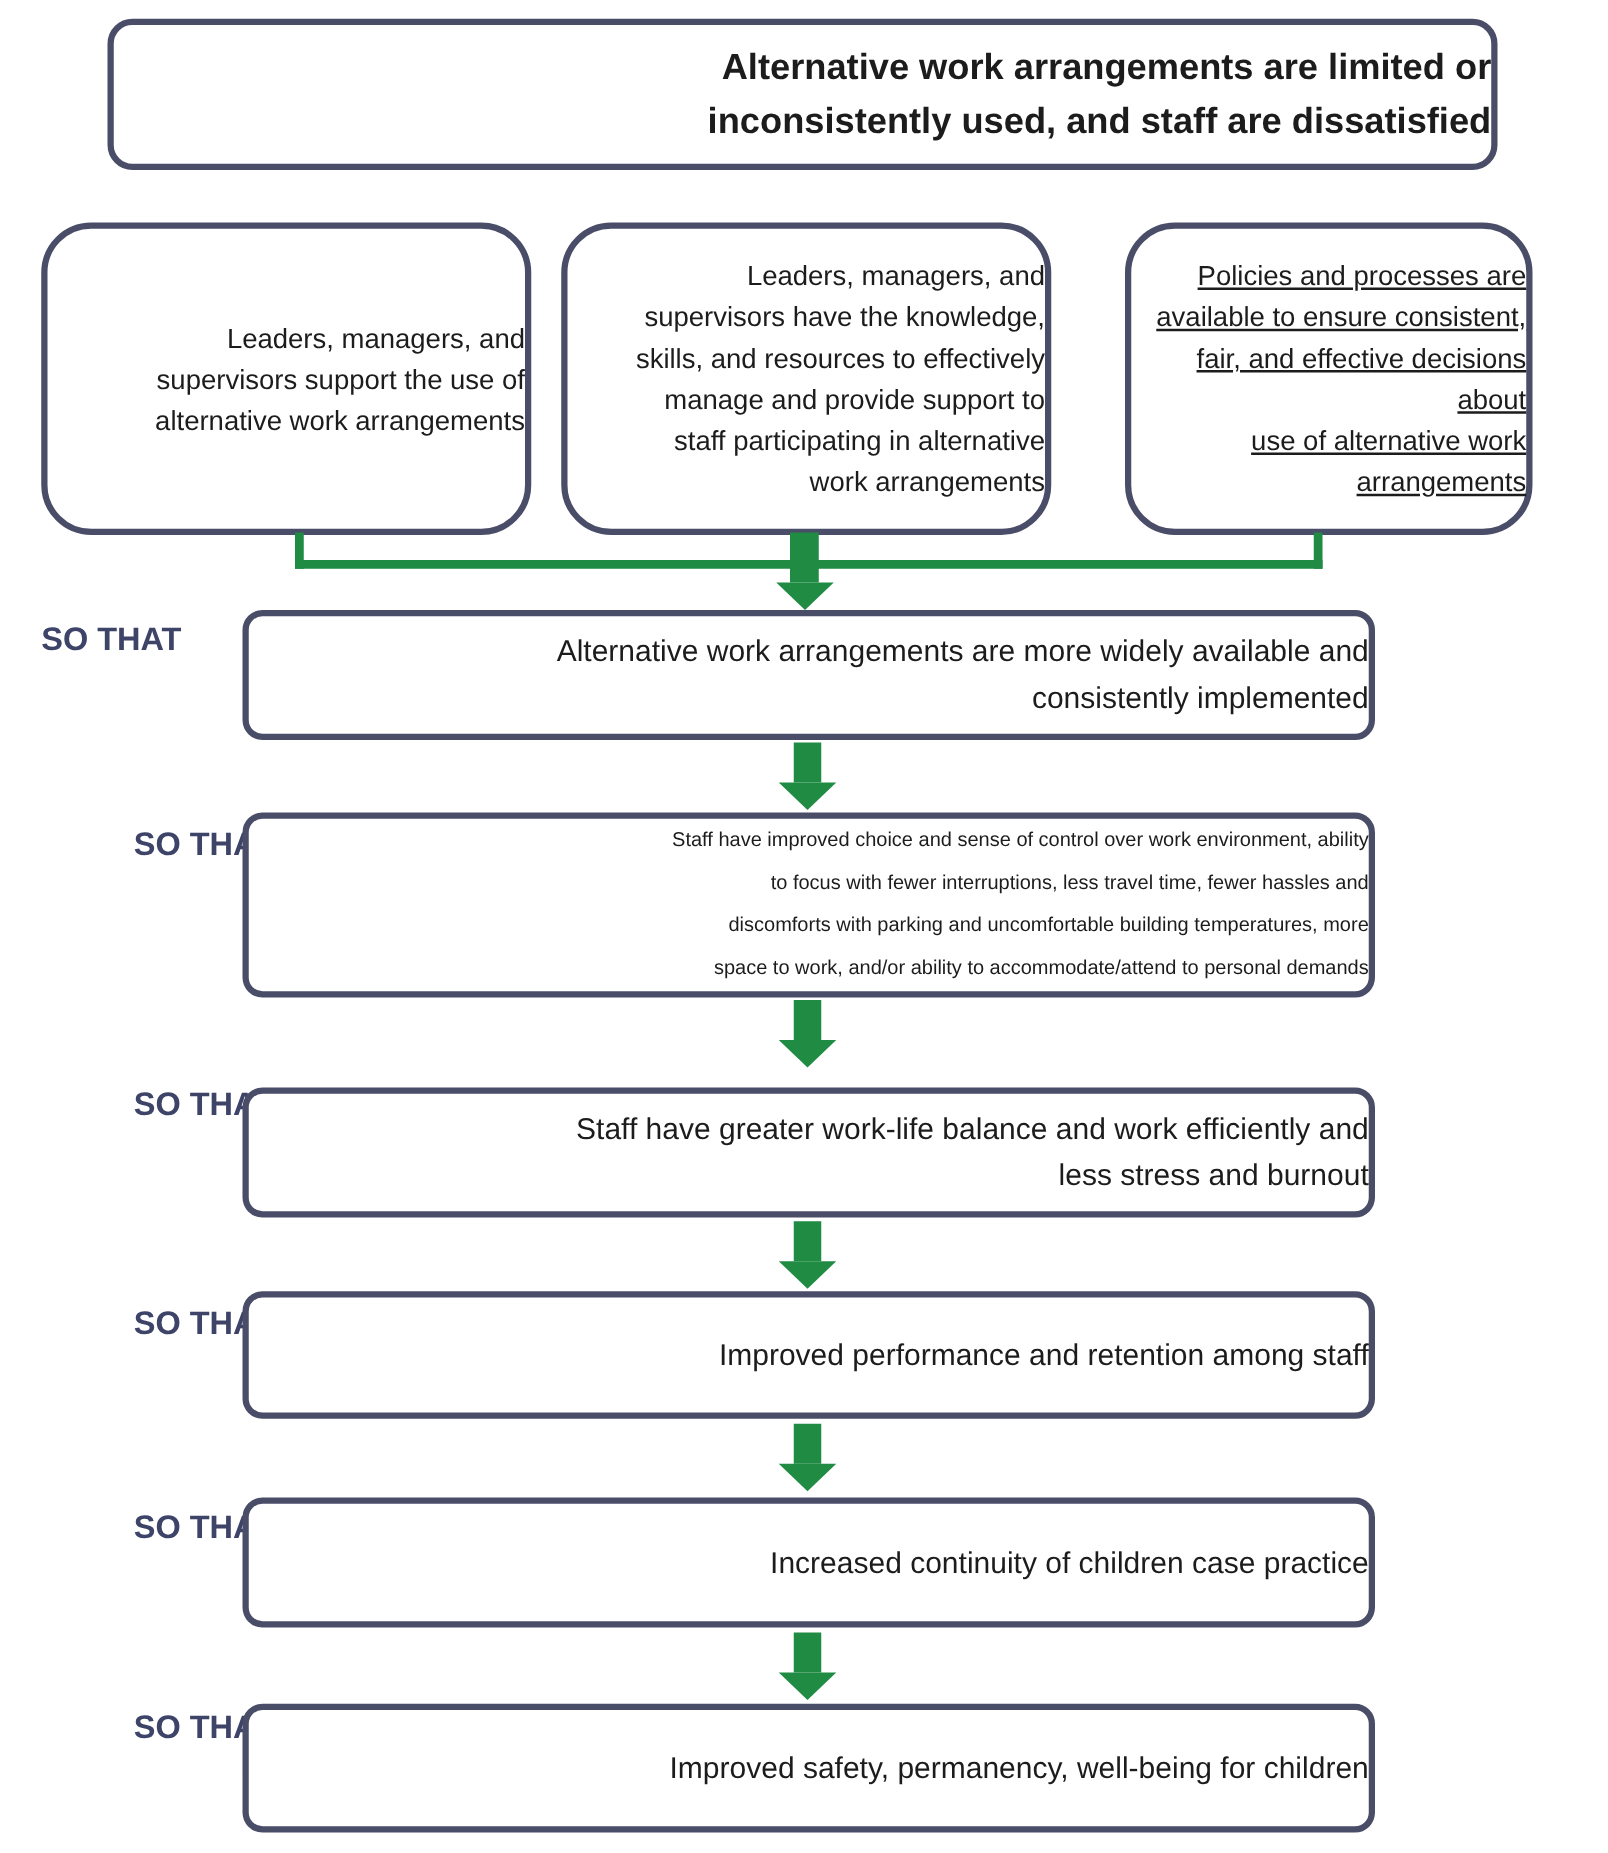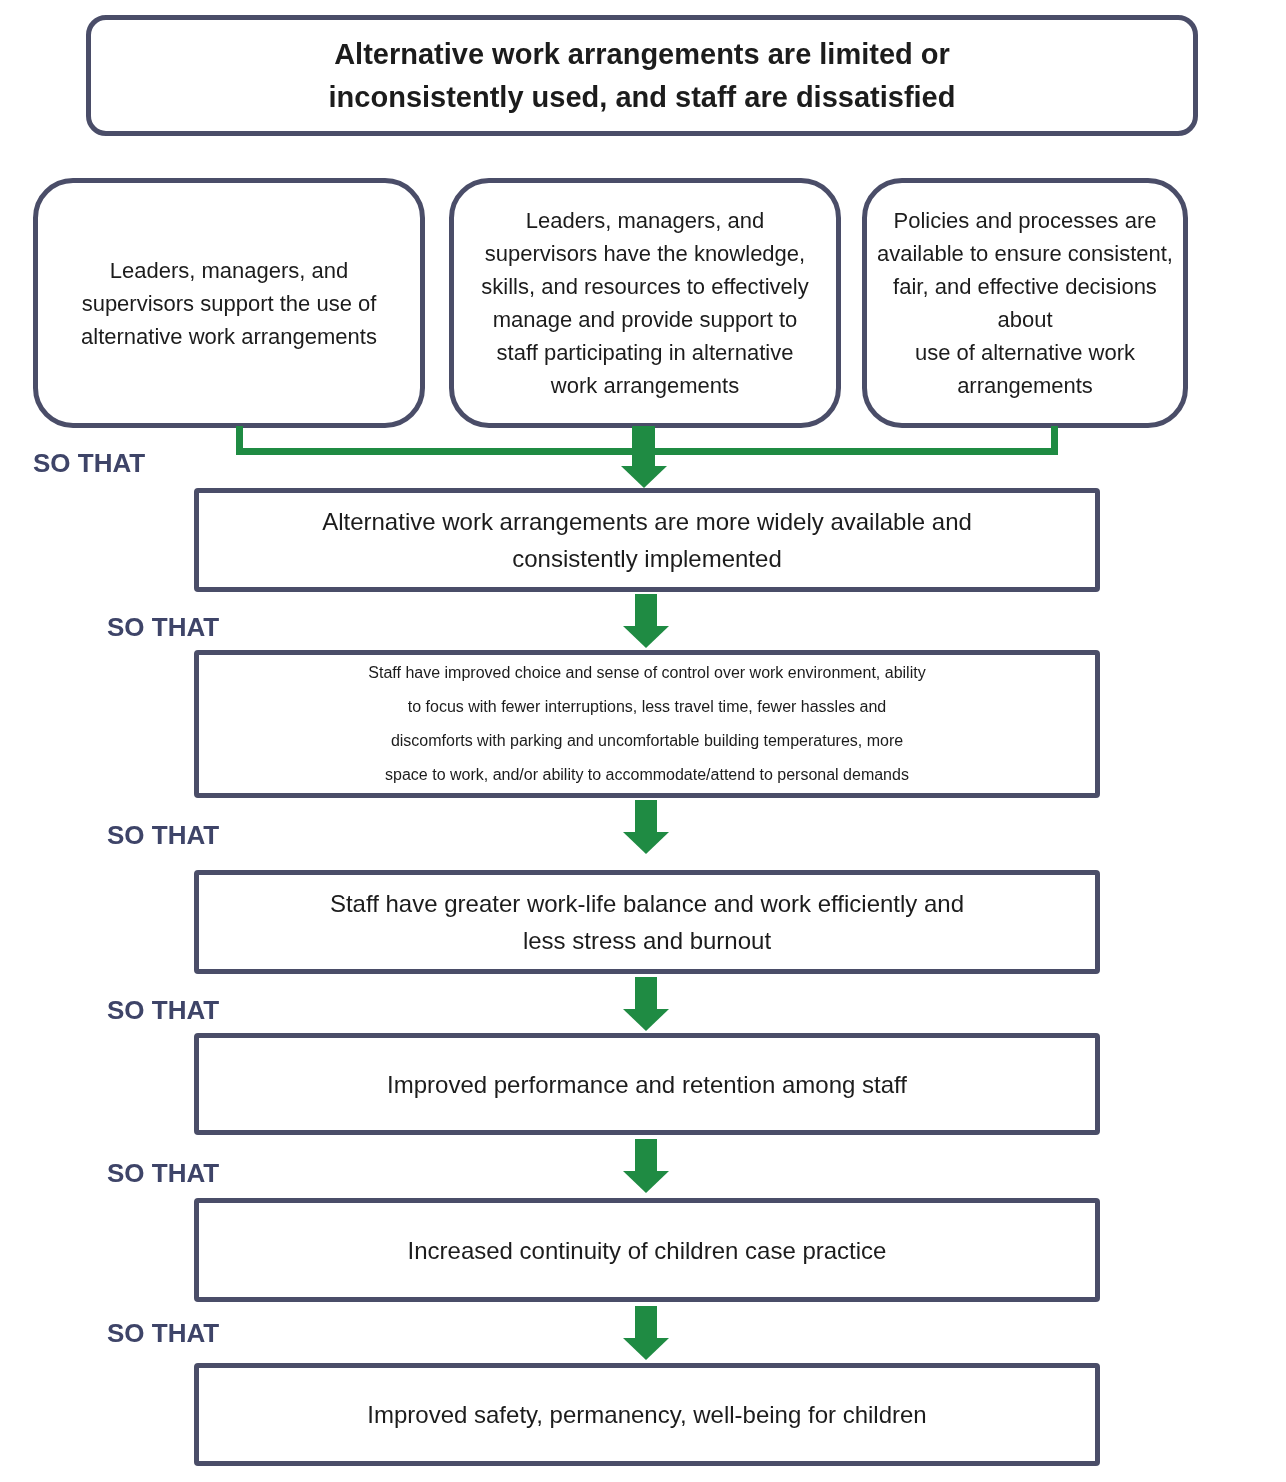--- a/index.html
+++ b/index.html
@@ -8,43 +8,43 @@
     width:1286px;
     height:1482px;
     background:var(--background,#fff);
     font-family:"Liberation Sans","DejaVu Sans",sans-serif;
     overflow:hidden;
   }
   .box{
     position:absolute;
     box-sizing:border-box;
     border:5px solid var(--border,#4a4d68);
-    border-radius:4px;
+    border-radius:16px;
     background:var(--background,#fff);
     display:flex;
     align-items:center;
     justify-content:center;
     text-align:center;
     color:var(--text,#1c1c1c);
   }
-  .btext{white-space:pre-line;display:block;width:100%;}
+  .btext{white-space:pre-line;display:block;width:100%;text-align:right;}
   #title-box{left:86px;top:15px;width:1112px;height:121px;border-radius:20px;
     font-weight:700;font-size:29px;line-height:43px;}
   .factor{top:178px;height:250px;border-radius:40px;font-size:22px;line-height:33px;}
   #factor-0{left:33px;width:392px;}
   #factor-1{left:449px;width:392px;}
-  #factor-2{left:862px;width:326px;}
+  #factor-2{left:900px;width:326px;text-decoration:underline;}
   .chain{left:194px;width:906px;font-size:24px;line-height:37px;}
   #chain-0{top:488px;height:104px;}
   #chain-1{top:650px;height:148px;font-size:16px;line-height:34px;}
   #chain-2{top:870px;height:104px;}
   #chain-3{top:1033px;height:102px;}
   #chain-4{top:1198px;height:104px;}
   #chain-5{top:1363px;height:103px;}
-  .so{position:absolute;font-weight:700;font-size:26px;color:var(--label,#3e4468);}
+  .so{position:absolute;font-weight:700;font-size:26px;color:var(--label,#3e4468);margin-top:48px;}
   #so-0{left:33px;top:448px;}
   #so-1{left:107px;top:612px;}
   #so-2{left:107px;top:820px;}
   #so-3{left:107px;top:995px;}
   #so-4{left:107px;top:1158px;}
   #so-5{left:107px;top:1318px;}
   .green{position:absolute;background:var(--green,#1f8b43);}
   #stub-left{left:236px;top:426px;width:7px;height:29px;}
   #stub-right{left:1051px;top:426px;width:7px;height:29px;}
   #hline{left:236px;top:448px;width:822px;height:7px;}

